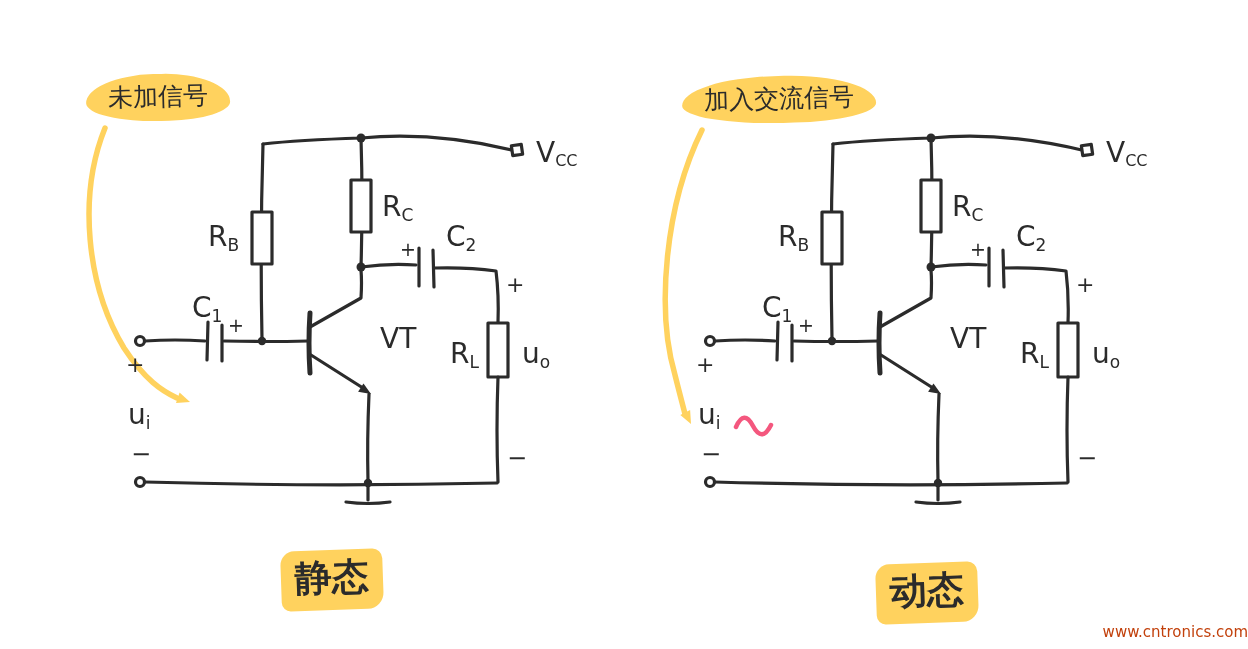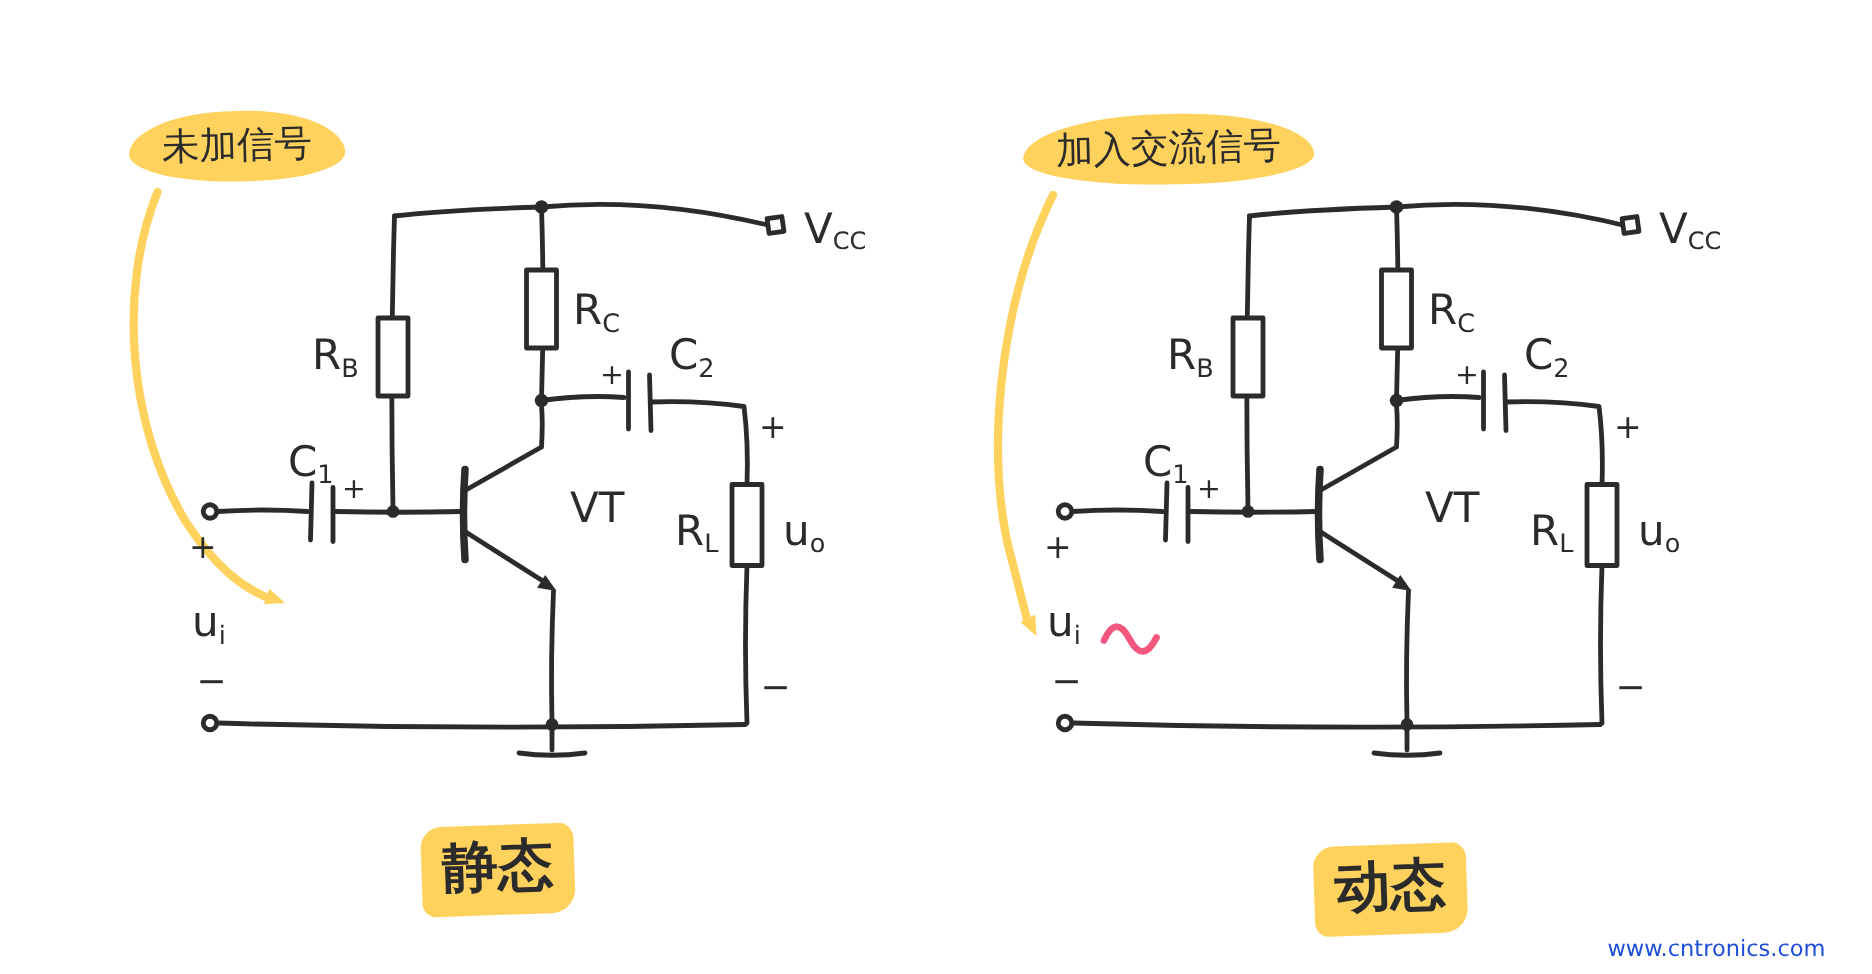--- a/index.html
+++ b/index.html
@@ -14,21 +14,21 @@
   .yellow-stroke{stroke:#ffd25e;stroke-width:5.5;fill:none;stroke-linecap:round;}
   .yellow-fill{fill:#ffd25e;stroke:none;}
   .sine{stroke:#f4577e;stroke-width:4.5;fill:none;stroke-linecap:round;}
   svg text{font-family:"DejaVu Sans",sans-serif;fill:#2b2b2b;}
   .bubble{position:absolute;background:#ffd25e;color:#2b2b2b;font-size:25px;line-height:1;
           padding:10px 22px 12px;border-radius:50% 50% 45% 55% / 62% 66% 40% 44%;
           transform:rotate(-1.5deg);white-space:nowrap;}
   .caption{position:absolute;font-size:37px;font-weight:bold;color:#2b2b2b;background:#ffd25e;
            padding:3px 14px 7px;border-radius:14px 10px 16px 9px;transform:rotate(-2deg);
            white-space:nowrap;}
-  .watermark{position:absolute;right:31px;bottom:8px;color:#1d4ed8;font-size:15px;}
+  .watermark{position:absolute;right:0;bottom:8px;color:#c2410c;font-size:15px;}
 </style>
 </head>
 <body>
 
 <div class="stage">
 
   <svg width="0" height="0" style="position:absolute" aria-hidden="true">
     <defs>
       <g id="circuit-art">
 

